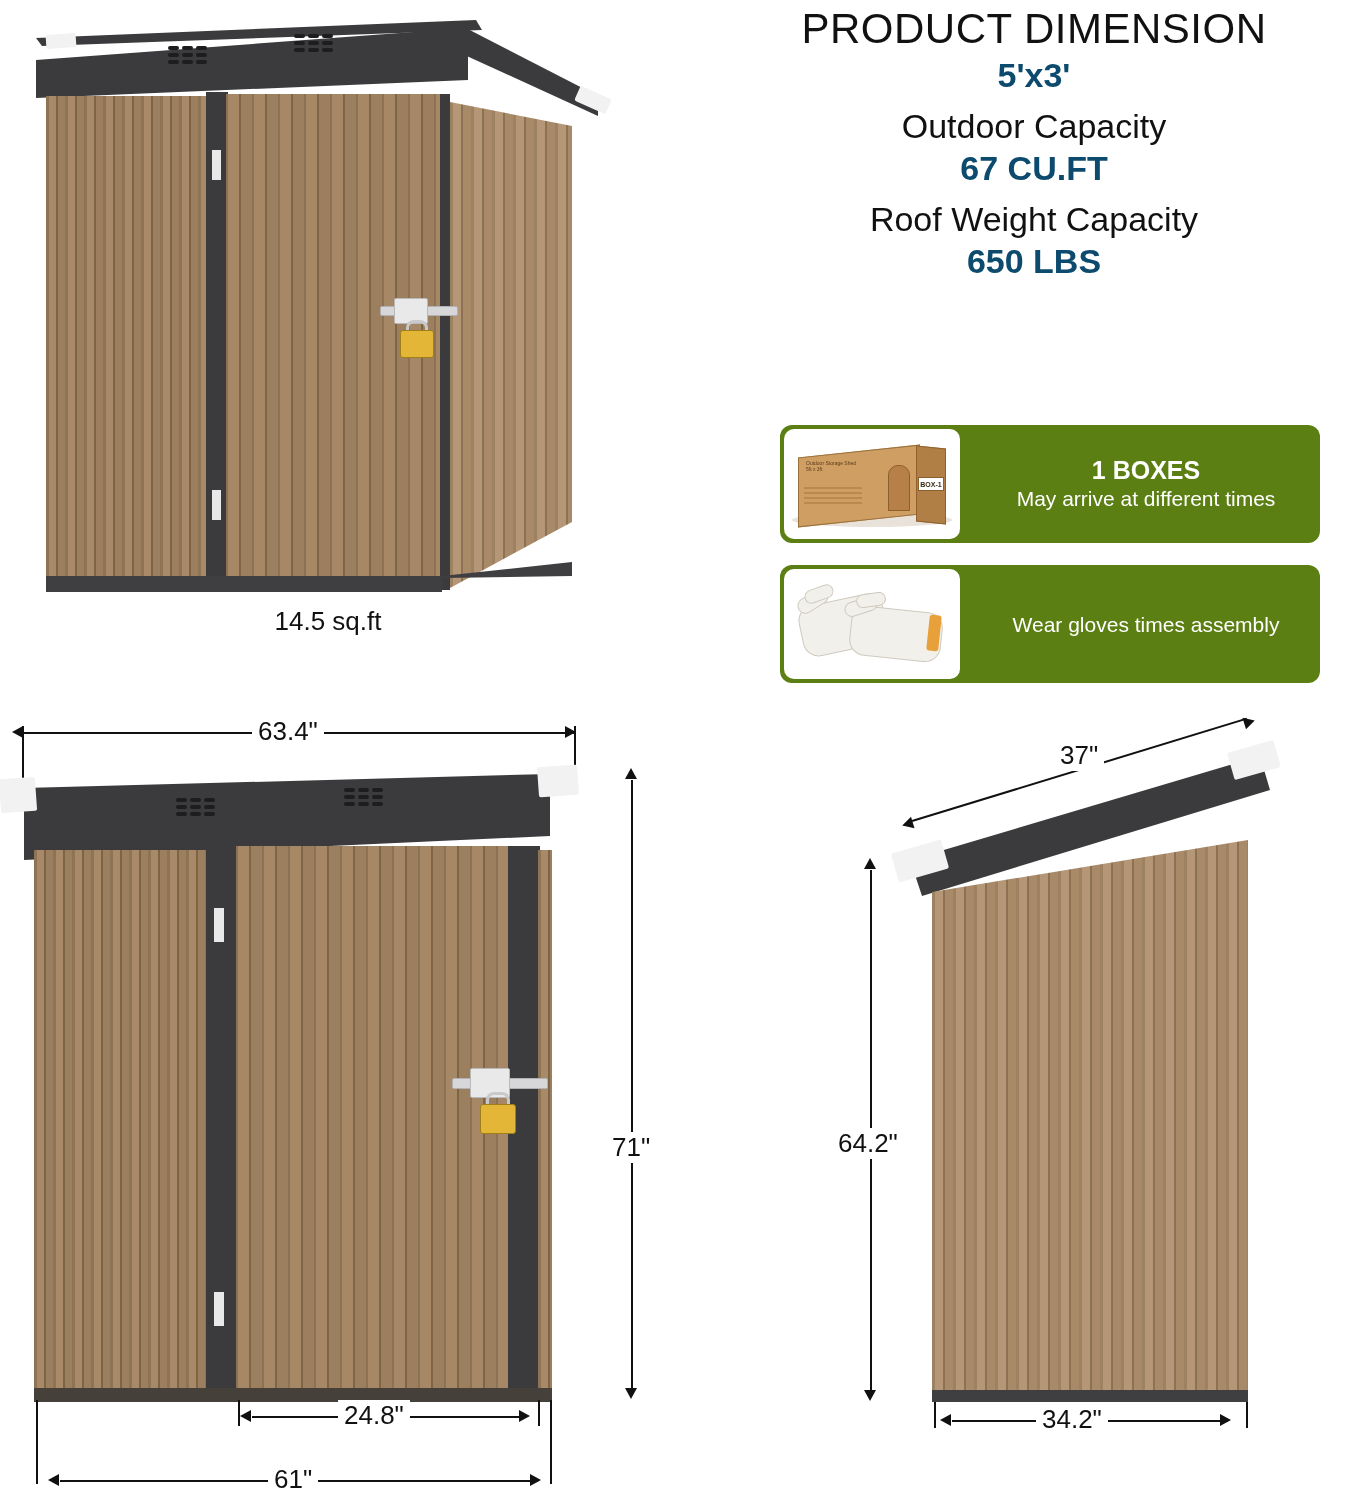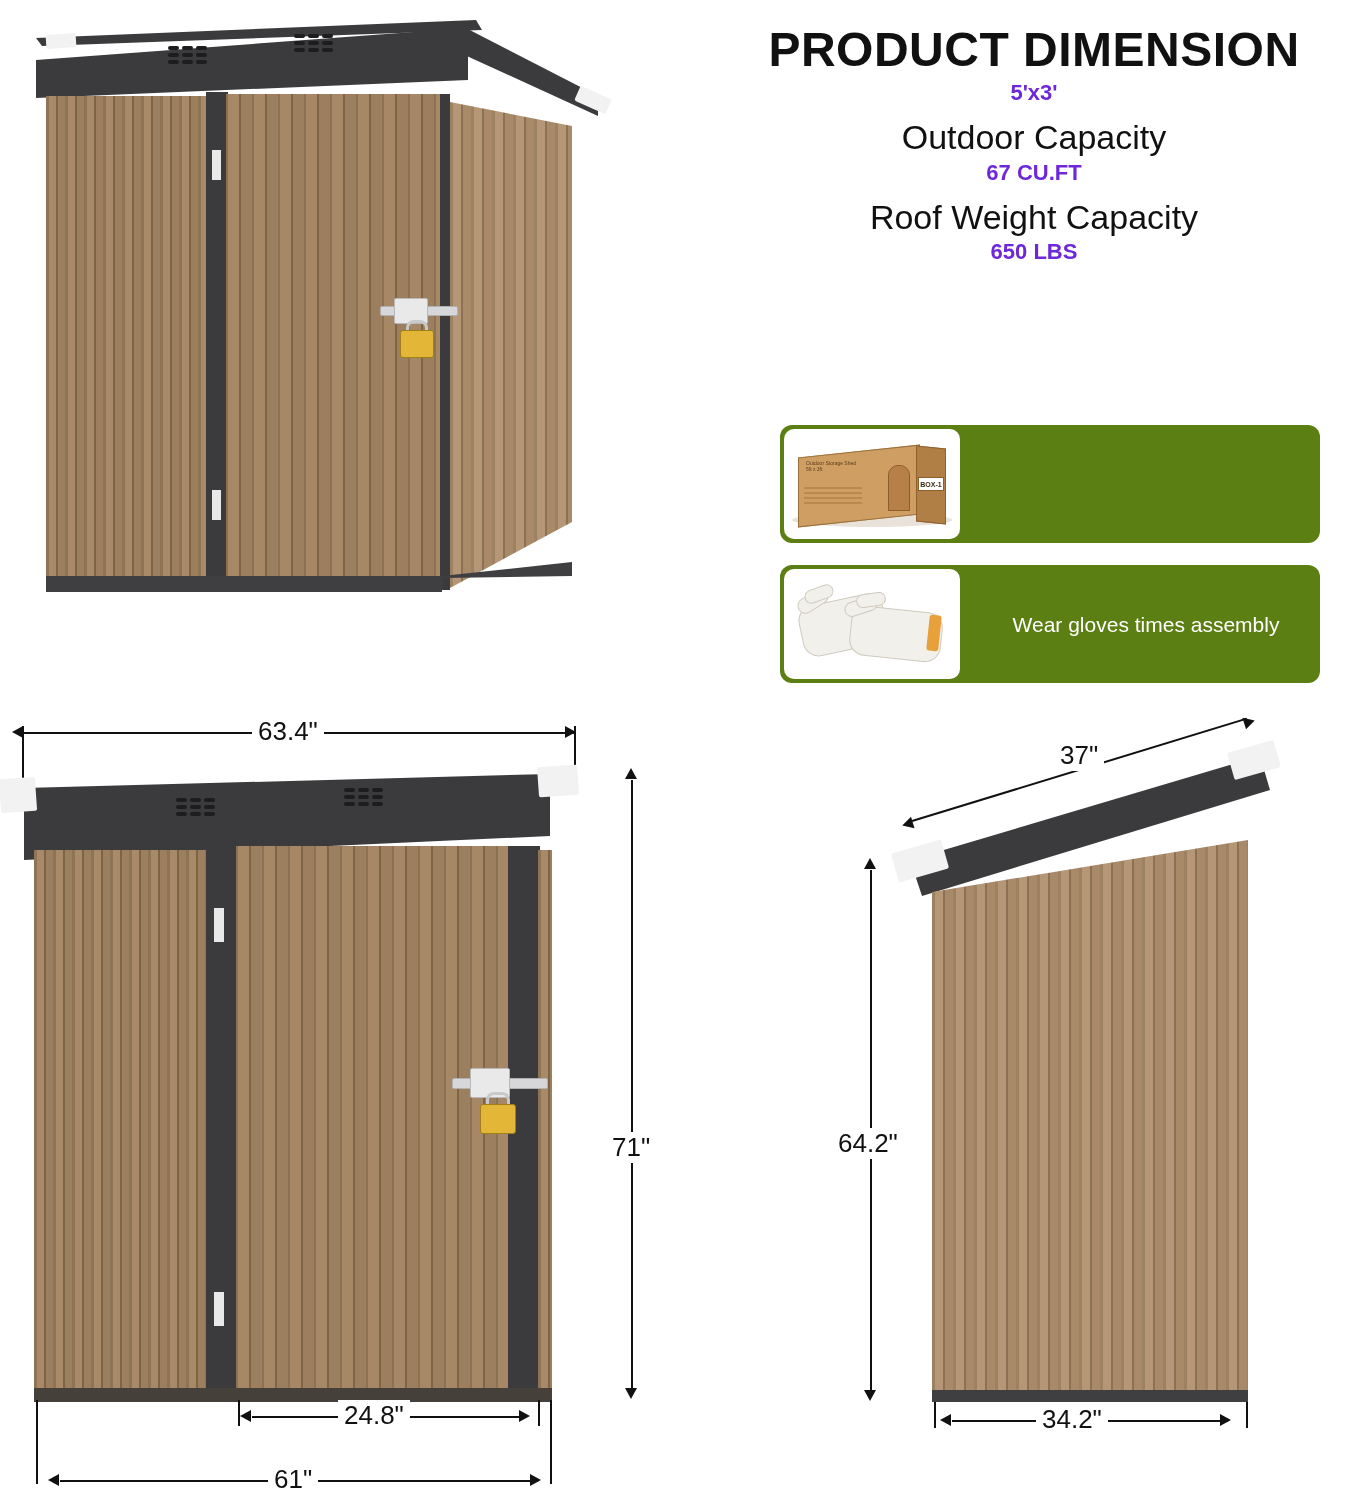--- a/index.html
+++ b/index.html
@@ -12,39 +12,39 @@
     position:relative;
     overflow:hidden;
   }
 
   
   #info-panel {
     position:absolute; left:700px; top:0; width:668px; height:700px;
   }
   #product-dimension-title {
     text-align:center;
-    font-size:48px;
-    font-weight:bold;
+    font-size:42px;
+    font-weight:normal;
     letter-spacing:0.5px;
-    margin-top:22px;
+    margin-top:5px;
     color:#111;
   }
   .spec-label {
     text-align:center;
     font-size:34px;
     font-weight:normal;
     color:#111;
     margin-top:14px;
     line-height:1.1;
   }
   .spec-value {
     text-align:center;
-    font-size:22px;
+    font-size:34px;
     font-weight:bold;
-    color:#6d28d9;
+    color:#0c4a6e;
     margin-top:4px;
     line-height:1.1;
   }
 
   
   .badge-card {
     position:absolute;
     left:80px;
     width:540px;
     height:118px;
@@ -207,20 +207,24 @@
       </div>
       <div class="carton-lines">
           <i></i>
           <i></i>
           <i></i>
           <i></i>
         </div>
       <div class="carton-door"></div>
       <div class="carton-box1">BOX-1</div>
     </div>
+    <div class="badge-text">
+      <div class="badge-title">1 BOXES</div>
+      <div class="badge-sub">May arrive at different times</div>
+    </div>
   </div>
 
   <div class="badge-card" id="badge-gloves">
     <div class="badge-img">
 
       <div class="glove" style="left:16px; top:30px; width:86px; height:52px; transform:rotate(-12deg);"></div>
       <div class="glove" style="left:12px; top:24px; width:34px; height:16px; transform:rotate(-32deg); border-radius:8px;"></div>
       <div class="glove" style="left:20px; top:18px; width:30px; height:14px; transform:rotate(-20deg); border-radius:8px;"></div>
       <div class="glove-cuff" style="left:86px; top:40px; width:12px; height:36px; transform:rotate(-12deg);"></div>
 
@@ -293,20 +297,21 @@
   <div class="wall-panel corr-v-light" style="left:422px; top:92px; width:122px; height:486px; clip-path:polygon(0 0, 122px 24px, 122px 420px, 0 486px);"></div>
 
   <div style="position:absolute; left:18px; top:566px; width:396px; height:16px; background:#3f3f41;"></div>
   <div style="position:absolute; left:414px; top:552px; width:130px; height:16px; background:#3f3f41; clip-path:polygon(0 14px, 130px 0, 130px 14px, 0 16px);"></div>
 
   <div class="latch-bar" style="left:352px; top:296px; width:78px; height:10px;"></div>
   <div class="latch-plate" style="left:366px; top:288px; width:34px; height:26px;"></div>
   <div class="padlock-shackle" style="left:378px; top:310px; width:22px; height:14px;"></div>
   <div class="padlock-body" style="left:372px; top:320px; width:34px; height:28px;"></div>
 
+  <div class="caption" style="left:130px; top:596px; width:340px;">14.5 sq.ft</div>
 </div>
 
 <div class="shed" id="front-shed" style="left:0px; top:700px; width:700px; height:800px;">
 
   <div class="dim-line-h" style="left:22px; top:32px; width:552px;"></div>
   <div class="arrow arrow-l" style="left:12px; top:26px;"></div>
   <div class="arrow arrow-r" style="left:565px; top:26px;"></div>
   <div class="tick-v" style="left:22px; top:26px; height:64px;"></div>
   <div class="tick-v" style="left:574px; top:26px; height:58px;"></div>
   <div class="dim-label" style="left:252px; top:16px;">63.4"</div>

